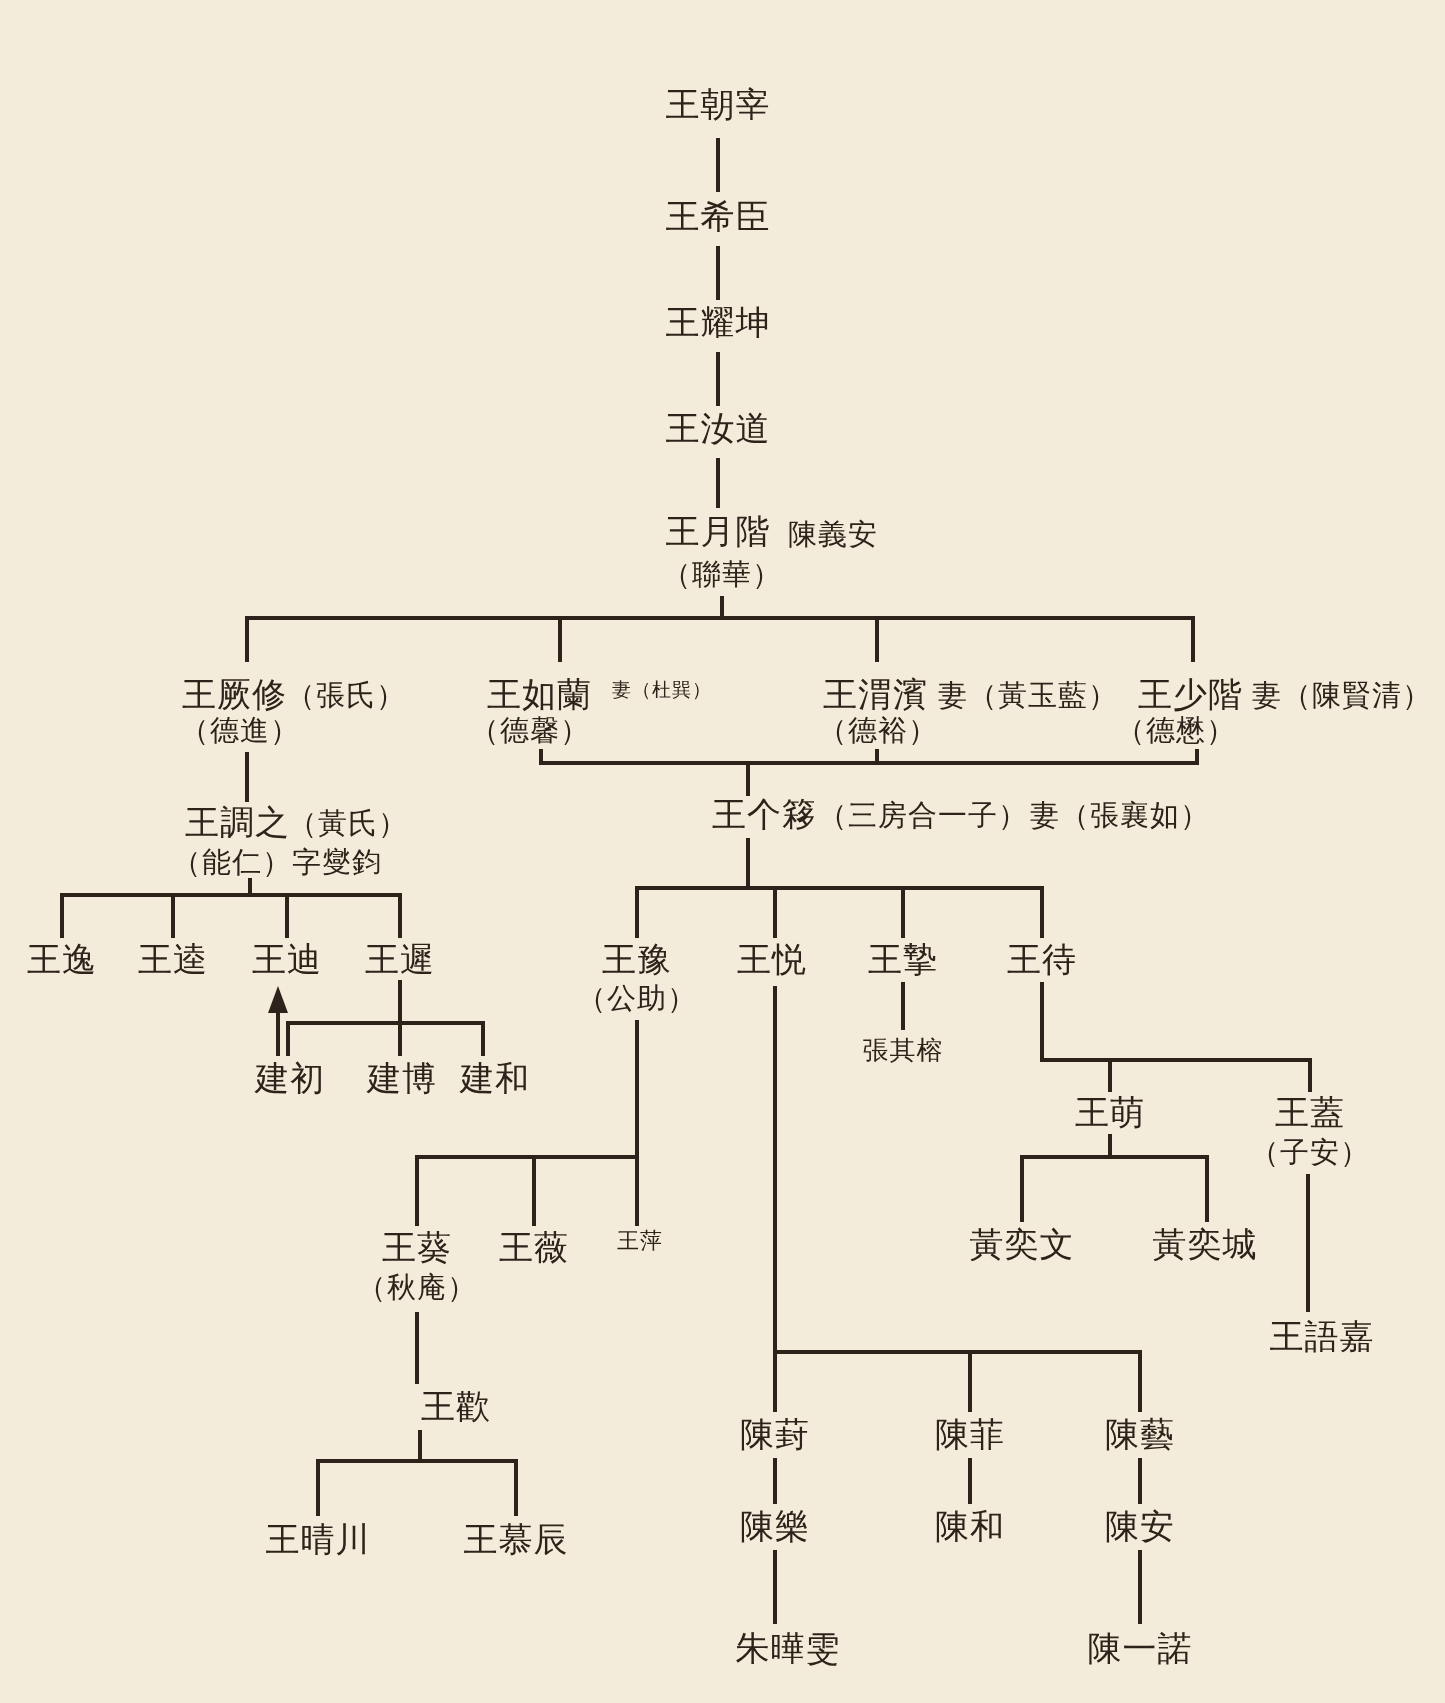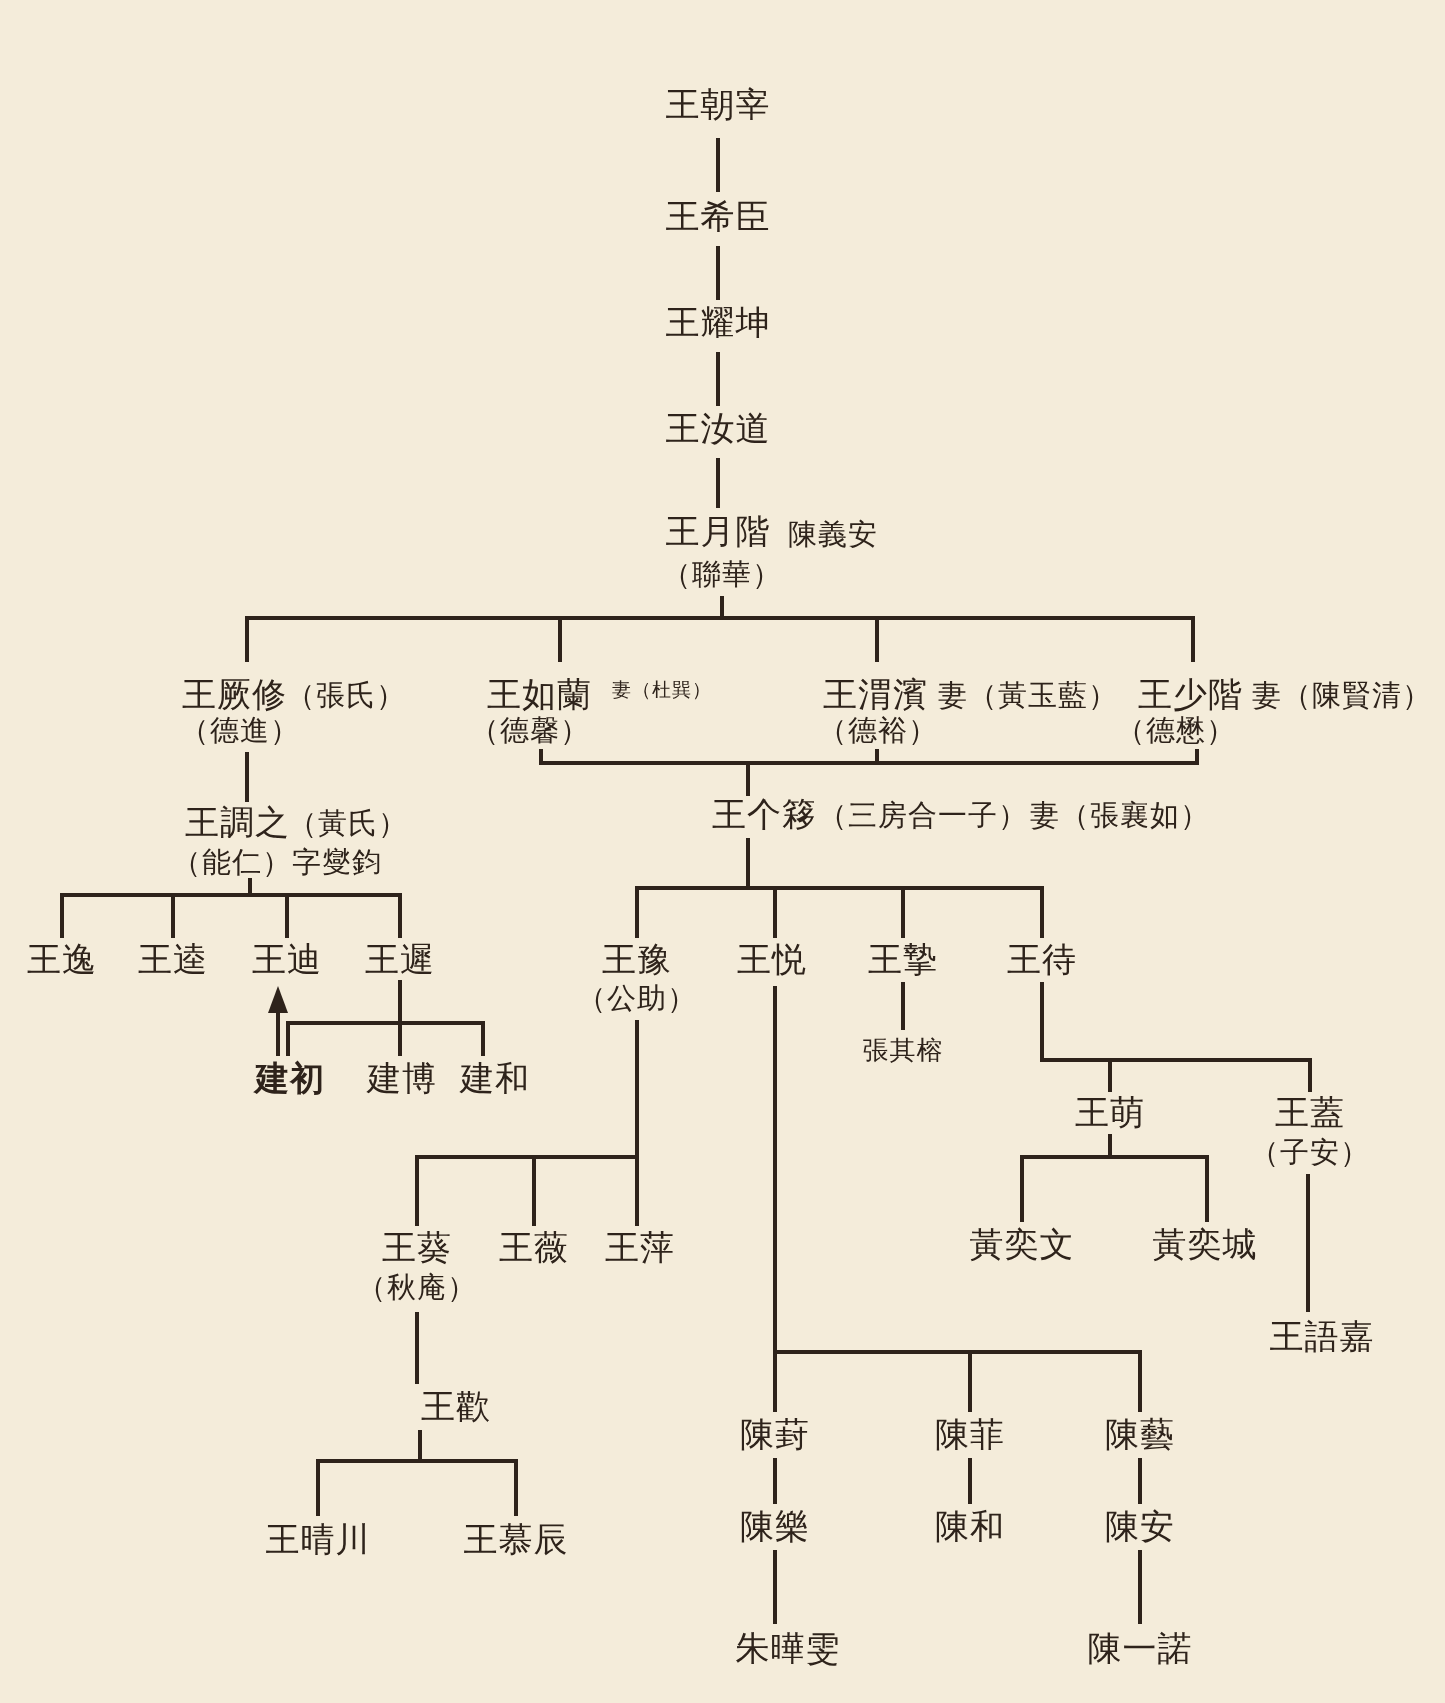--- a/index.html
+++ b/index.html
@@ -44,38 +44,38 @@
     <div class="t" style="left: 712px; top: 796px; font-size: 34px;">王个簃</div>
     <div class="t" style="left: 818px; top: 799px; font-size: 29px;">（三房合一子）</div>
     <div class="t" style="left: 1030px; top: 799px; font-size: 29px;">妻（張襄如）</div>
     <div class="t" style="left: 185px; top: 804px; font-size: 34px;">王調之</div>
     <div class="t" style="left: 288px; top: 807px; font-size: 29px;">（黃氏）</div>
     <div class="t" style="left: 172px; top: 846px; font-size: 29px;">（能仁）字燮鈞</div>
     <div class="t c" style="left: 62px; top: 941px; font-size: 34px;">王逸</div>
     <div class="t c" style="left: 173px; top: 941px; font-size: 34px;">王逵</div>
     <div class="t c" style="left: 287px; top: 941px; font-size: 34px;">王迪</div>
     <div class="t c" style="left: 400px; top: 941px; font-size: 34px;">王遲</div>
-    <div class="t c" style="left: 290px; top: 1060px; font-size: 34px; font-weight: bold;">建初</div>
+    <div class="t c" style="left: 290px; top: 1060px; font-size: 34px;">建初</div>
     <div class="t c" style="left: 402px; top: 1060px; font-size: 34px;">建博</div>
     <div class="t c" style="left: 495px; top: 1060px; font-size: 34px;">建和</div>
     <div class="t c" style="left: 637px; top: 941px; font-size: 34px;">王豫</div>
     <div class="t c" style="left: 637px; top: 982px; font-size: 29px;">（公助）</div>
     <div class="t c" style="left: 772px; top: 941px; font-size: 34px;">王悦</div>
     <div class="t c" style="left: 903px; top: 941px; font-size: 34px;">王摯</div>
     <div class="t c" style="left: 1042px; top: 941px; font-size: 34px;">王待</div>
     <div class="t c" style="left: 903px; top: 1036px; font-size: 26px; font-family: Liberation Serif, serif;">張其榕</div>
     <div class="t c" style="left: 1110px; top: 1094px; font-size: 34px;">王萌</div>
     <div class="t c" style="left: 1310px; top: 1094px; font-size: 34px;">王蓋</div>
     <div class="t c" style="left: 1310px; top: 1136px; font-size: 29px;">（子安）</div>
     <div class="t c" style="left: 1022px; top: 1226px; font-size: 34px;">黃奕文</div>
     <div class="t c" style="left: 1205px; top: 1226px; font-size: 34px;">黃奕城</div>
     <div class="t c" style="left: 1322px; top: 1318px; font-size: 34px;">王語嘉</div>
     <div class="t c" style="left: 417px; top: 1229px; font-size: 34px;">王葵</div>
     <div class="t c" style="left: 534px; top: 1229px; font-size: 34px;">王薇</div>
-    <div class="t c" style="left: 640px; top: 1229px; font-size: 34px;">王萍</div>
+    <div class="t c" style="left: 640px; top: 1229px; font-size: 22px;">王萍</div>
     <div class="t c" style="left: 417px; top: 1271px; font-size: 29px;">（秋庵）</div>
     <div class="t c" style="left: 420px; top: 1388px; font-size: 34px; margin-left: 36px;">王歡</div>
     <div class="t c" style="left: 318px; top: 1521px; font-size: 34px;">王晴川</div>
     <div class="t c" style="left: 516px; top: 1521px; font-size: 34px;">王慕辰</div>
     <div class="t c" style="left: 775px; top: 1416px; font-size: 34px;">陳葑</div>
     <div class="t c" style="left: 970px; top: 1416px; font-size: 34px;">陳菲</div>
     <div class="t c" style="left: 1140px; top: 1416px; font-size: 34px;">陳藝</div>
     <div class="t c" style="left: 775px; top: 1508px; font-size: 34px;">陳樂</div>
     <div class="t c" style="left: 970px; top: 1508px; font-size: 34px;">陳和</div>
     <div class="t c" style="left: 1140px; top: 1508px; font-size: 34px;">陳安</div>

